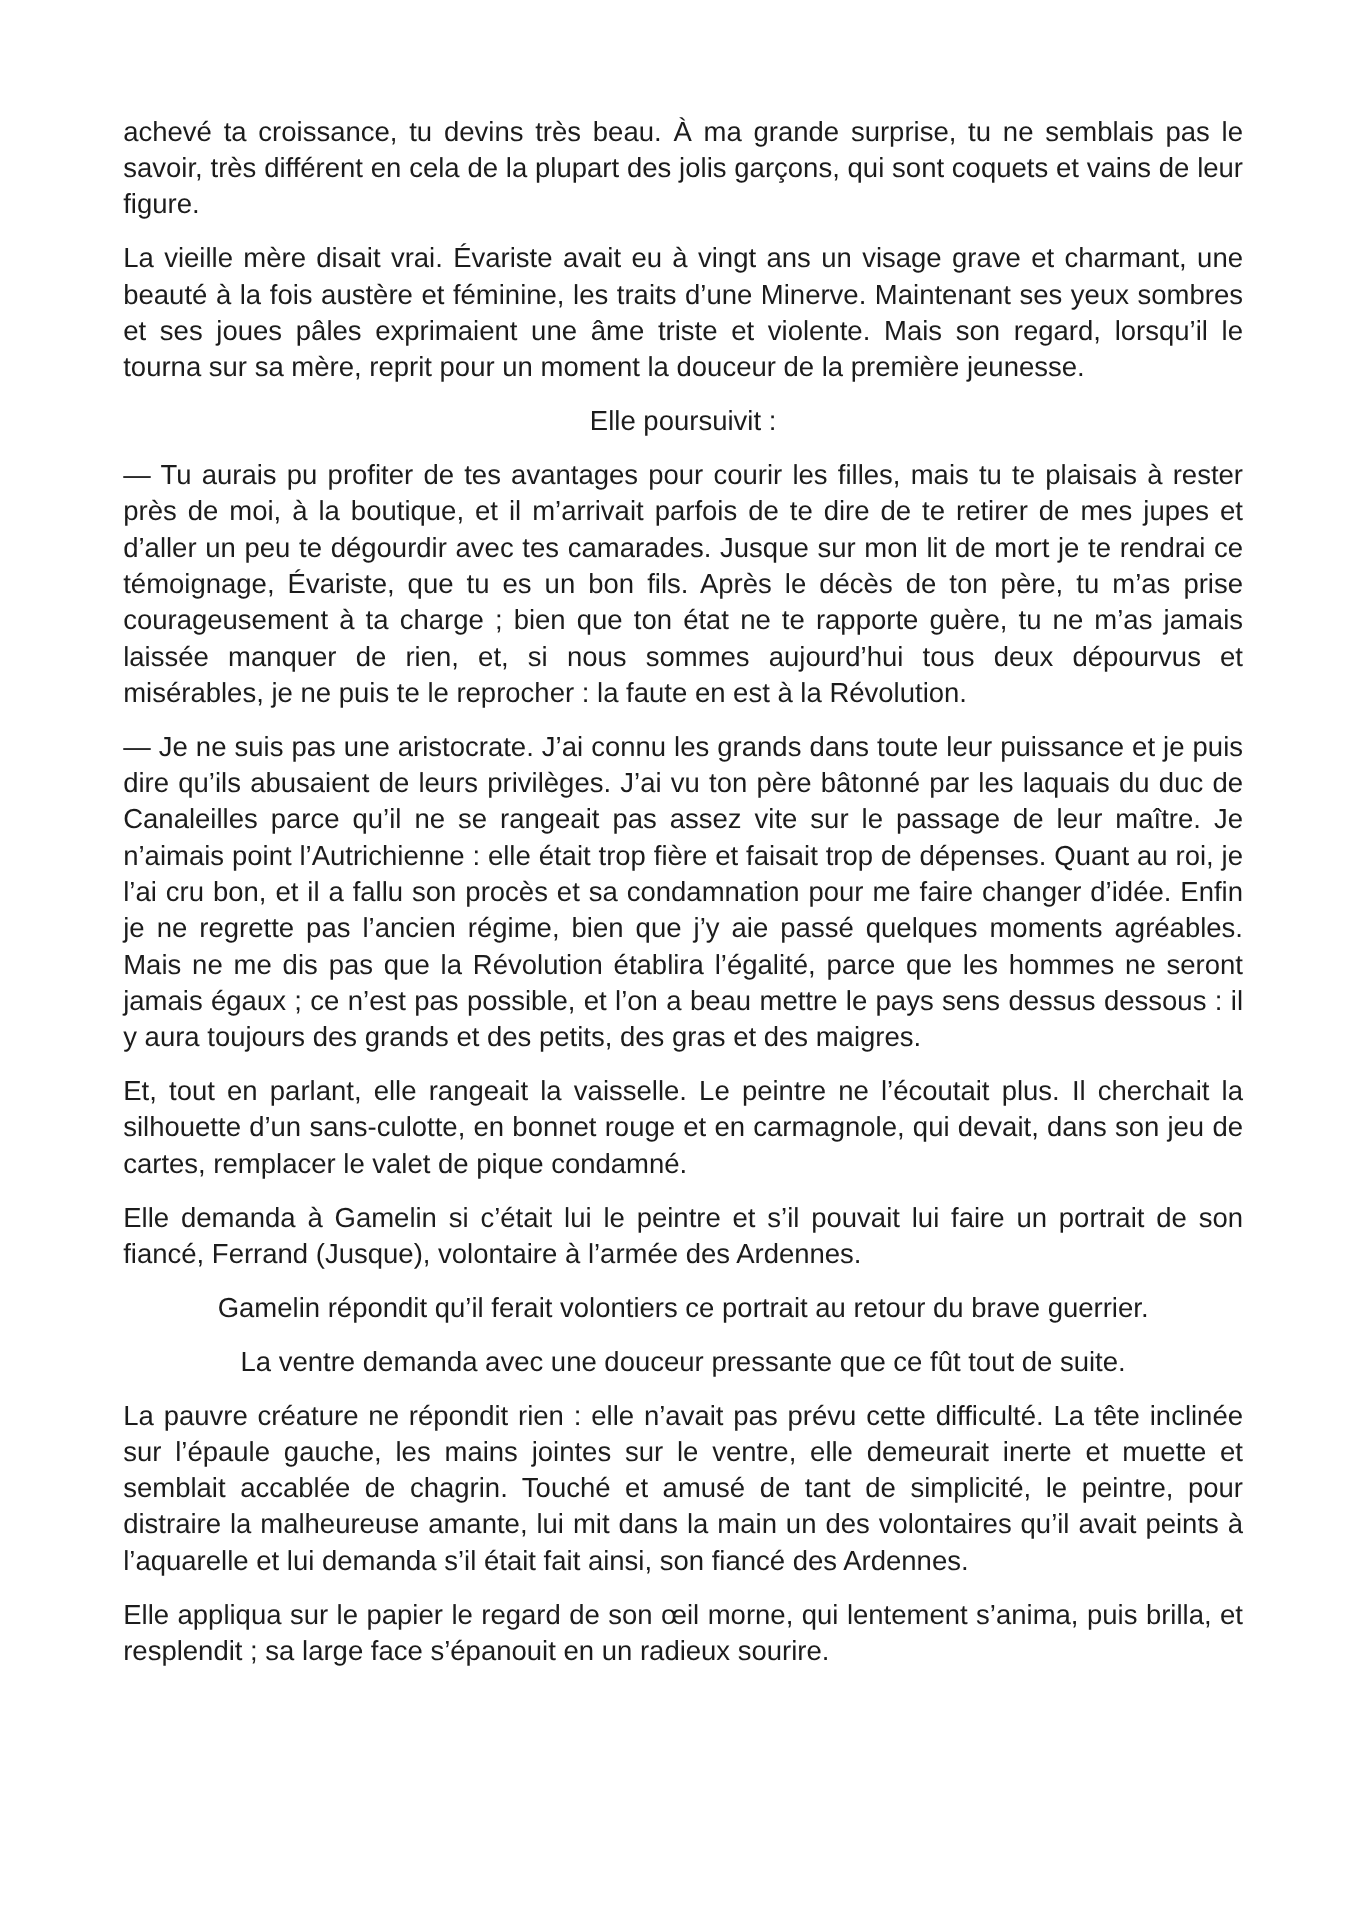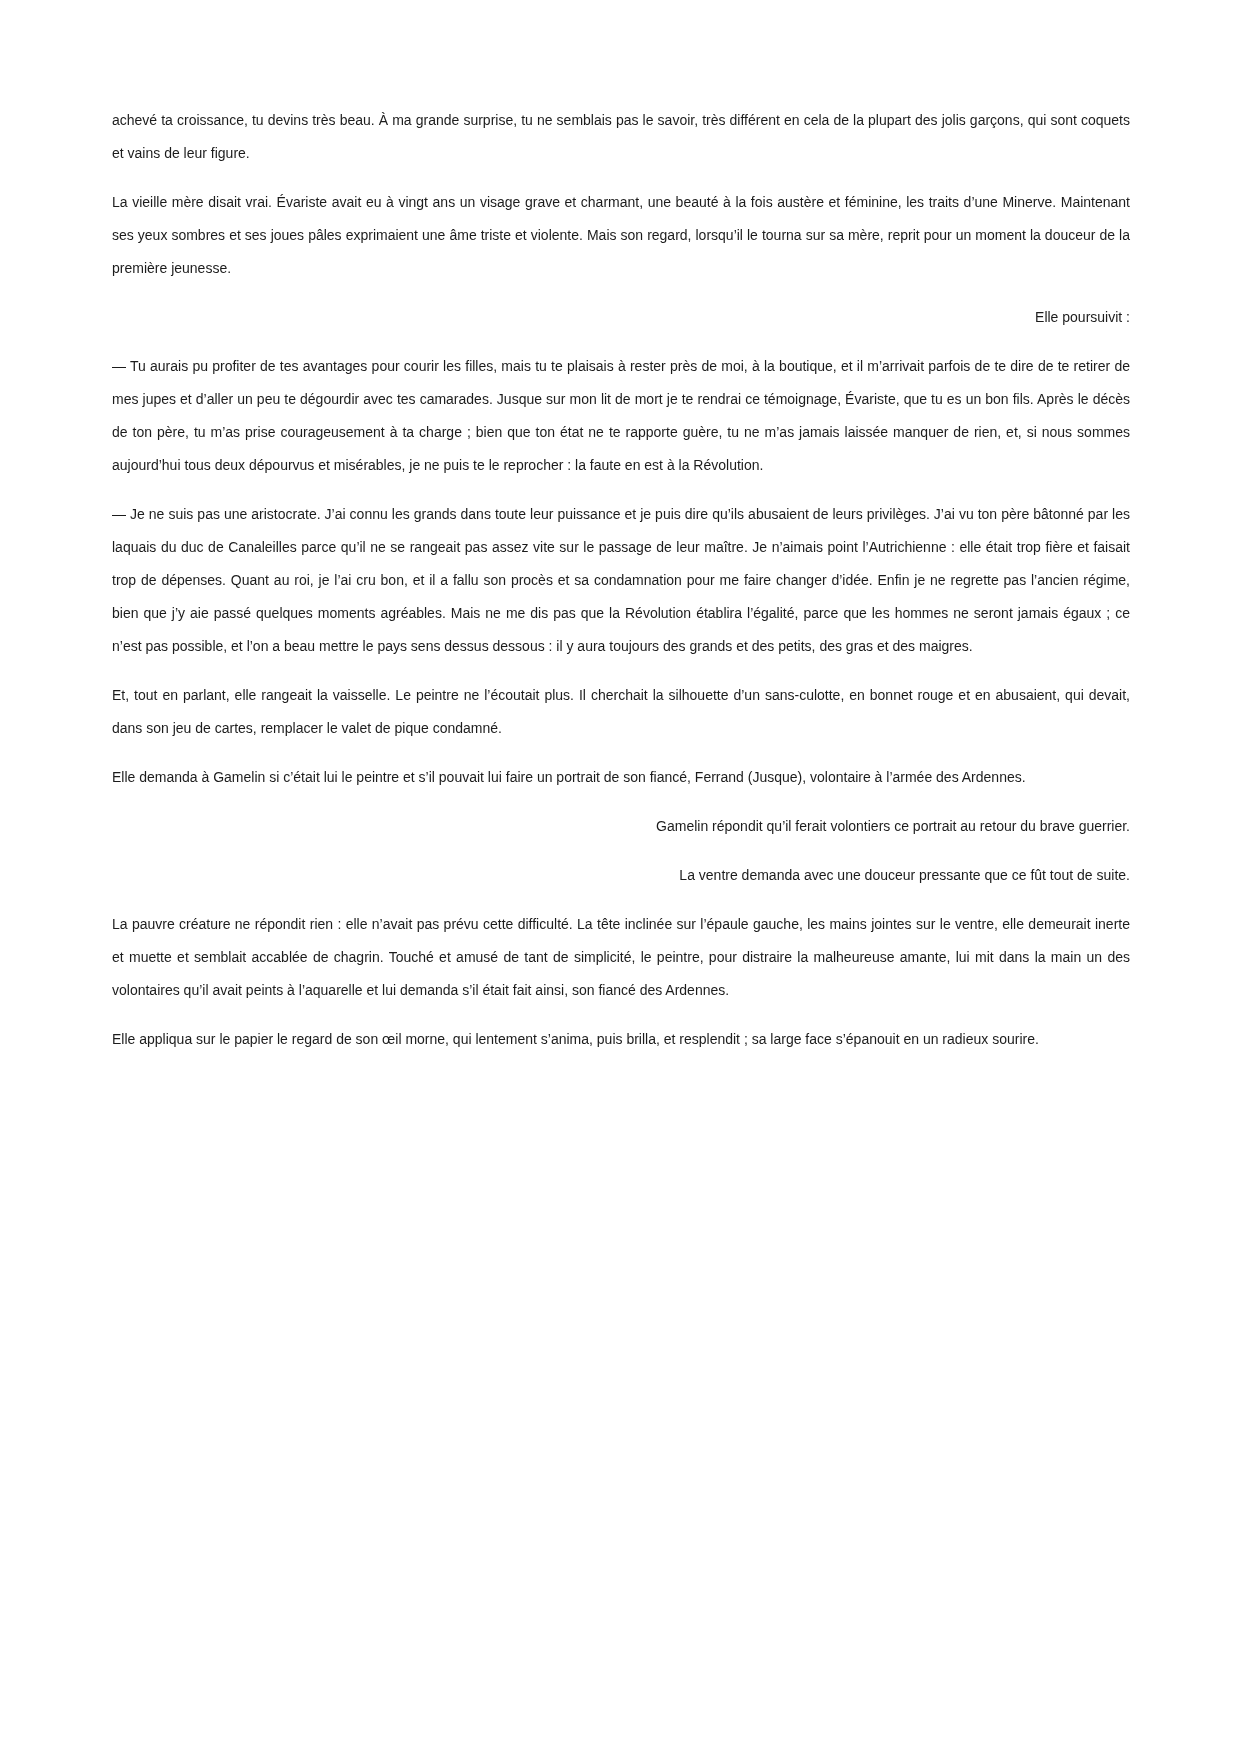--- a/index.html
+++ b/index.html
@@ -9,42 +9,42 @@
   }
   .page {
     position: relative;
     width: 1242px;
     height: 1755px;
     margin: 0 auto;
     box-sizing: border-box;
     padding: 104px 112px 0 112px;
     background: #ffffff;
     font-family: "Liberation Sans", "DejaVu Sans", sans-serif;
-    font-size: 14px;
+    font-size: 25px;
     line-height: 33px;
     color: #1c1c1c;
     overflow: hidden;
   }
   .page p {
     margin: 0 0 16px 0;
     text-align: justify;
     text-justify: inter-word;
   }
   .page p.no-justify {
-    text-align: right;
+    text-align: center;
   }
 </style>
 </head>
 <body>
 
 <div class="page">
   <p>achevé ta croissance, tu devins très beau. À ma grande surprise, tu ne semblais pas le savoir, très différent en cela de la plupart des jolis garçons, qui sont coquets et vains de leur figure.</p>
   <p>La vieille mère disait vrai. Évariste avait eu à vingt ans un visage grave et charmant, une beauté à la fois austère et féminine, les traits d’une Minerve. Maintenant ses yeux sombres et ses joues pâles exprimaient une âme triste et violente. Mais son regard, lorsqu’il le tourna sur sa mère, reprit pour un moment la douceur de la première jeunesse.</p>
   <p class="no-justify">Elle poursuivit :</p>
   <p>— Tu aurais pu profiter de tes avantages pour courir les filles, mais tu te plaisais à rester près de moi, à la boutique, et il m’arrivait parfois de te dire de te retirer de mes jupes et d’aller un peu te dégourdir avec tes camarades. Jusque sur mon lit de mort je te rendrai ce témoignage, Évariste, que tu es un bon fils. Après le décès de ton père, tu m’as prise courageusement à ta charge ; bien que ton état ne te rapporte guère, tu ne m’as jamais laissée manquer de rien, et, si nous sommes aujourd’hui tous deux dépourvus et misérables, je ne puis te le reprocher : la faute en est à la Révolution.</p>
   <p>— Je ne suis pas une aristocrate. J’ai connu les grands dans toute leur puissance et je puis dire qu’ils abusaient de leurs privilèges. J’ai vu ton père bâtonné par les laquais du duc de Canaleilles parce qu’il ne se rangeait pas assez vite sur le passage de leur maître. Je n’aimais point l’Autrichienne : elle était trop fière et faisait trop de dépenses. Quant au roi, je l’ai cru bon, et il a fallu son procès et sa condamnation pour me faire changer d’idée. Enfin je ne regrette pas l’ancien régime, bien que j’y aie passé quelques moments agréables. Mais ne me dis pas que la Révolution établira l’égalité, parce que les hommes ne seront jamais égaux ; ce n’est pas possible, et l’on a beau mettre le pays sens dessus dessous : il y aura toujours des grands et des petits, des gras et des maigres.</p>
-  <p>Et, tout en parlant, elle rangeait la vaisselle. Le peintre ne l’écoutait plus. Il cherchait la silhouette d’un sans-culotte, en bonnet rouge et en abusaient, qui devait, dans son jeu de cartes, remplacer le valet de pique condamné.</p>
+  <p>Et, tout en parlant, elle rangeait la vaisselle. Le peintre ne l’écoutait plus. Il cherchait la silhouette d’un sans-culotte, en bonnet rouge et en carmagnole, qui devait, dans son jeu de cartes, remplacer le valet de pique condamné.</p>
   <p>Elle demanda à Gamelin si c’était lui le peintre et s’il pouvait lui faire un portrait de son fiancé, Ferrand (Jusque), volontaire à l’armée des Ardennes.</p>
   <p class="no-justify">Gamelin répondit qu’il ferait volontiers ce portrait au retour du brave guerrier.</p>
   <p class="no-justify">La ventre demanda avec une douceur pressante que ce fût tout de suite.</p>
   <p>La pauvre créature ne répondit rien : elle n’avait pas prévu cette difficulté. La tête inclinée sur l’épaule gauche, les mains jointes sur le ventre, elle demeurait inerte et muette et semblait accablée de chagrin. Touché et amusé de tant de simplicité, le peintre, pour distraire la malheureuse amante, lui mit dans la main un des volontaires qu’il avait peints à l’aquarelle et lui demanda s’il était fait ainsi, son fiancé des Ardennes.</p>
   <p>Elle appliqua sur le papier le regard de son œil morne, qui lentement s’anima, puis brilla, et resplendit ; sa large face s’épanouit en un radieux sourire.</p>
 </div>
 
 </body></html>

